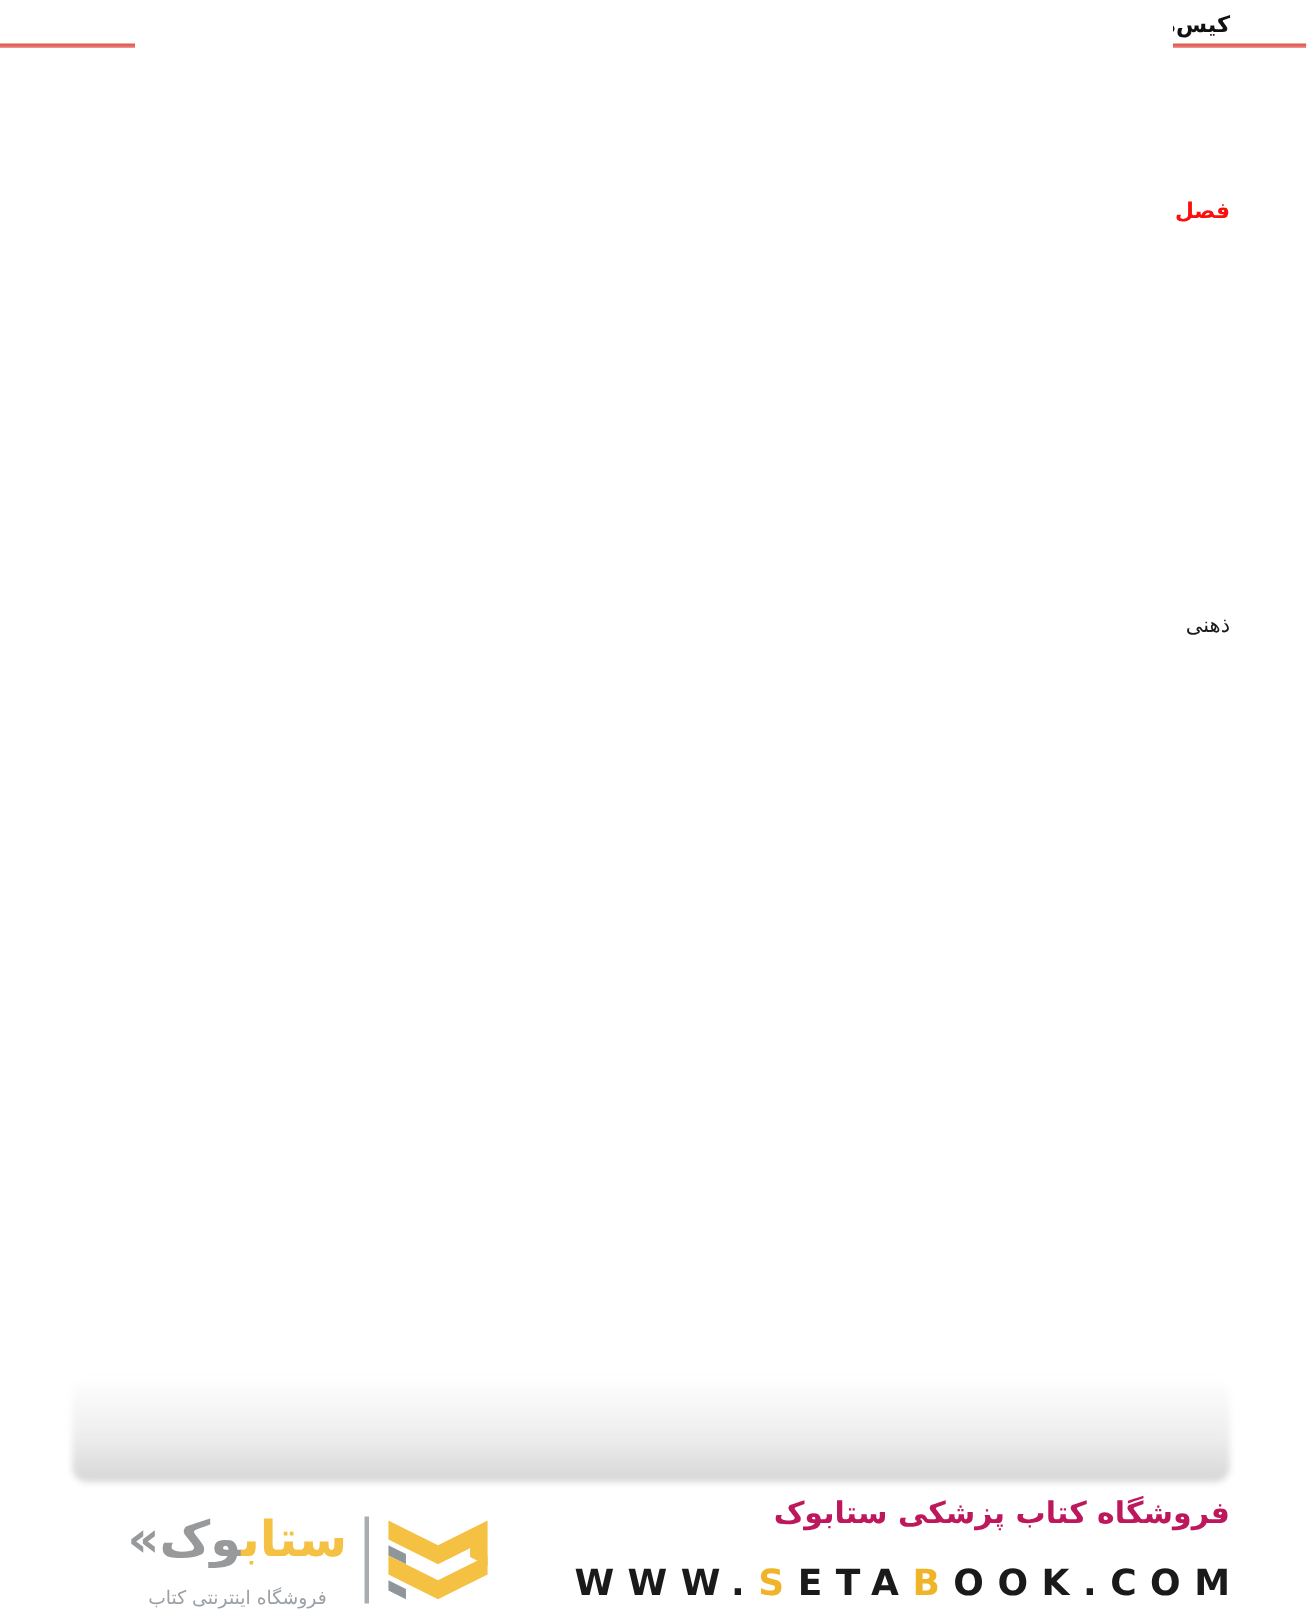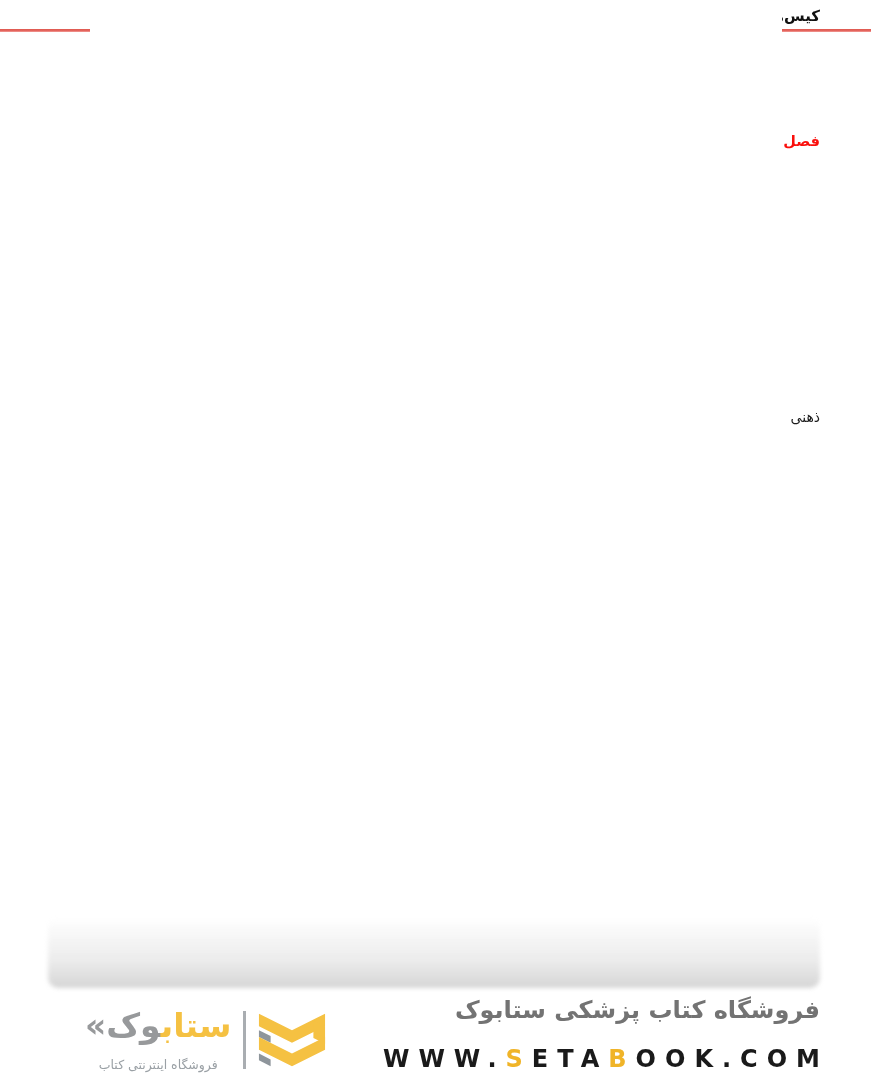--- a/index.html
+++ b/index.html
@@ -32,21 +32,21 @@
   .footer{position:absolute;left:0;right:0;top:995px;height:85px;background:#fff;}
   .footer-logo{position:absolute;left:85px;top:8px;display:flex;align-items:center;gap:11px;}
   .wordmark-col{display:flex;flex-direction:column;align-items:center;}
   .wordmark{font-size:33px;font-weight:bold;direction:rtl;line-height:1.1;}
   .wordmark .wm-yellow{color:#F5C142;}
   .wordmark .wm-gray{color:#97999B;}
   .wordmark .wm-guillemet{color:#97999B;direction:ltr;unicode-bidi:isolate;}
   .tagline{font-size:12.5px;color:#9aa0a5;margin-top:12px;direction:rtl;}
   .logo-divider{width:3px;height:58px;background:#a9adb1;}
   .footer-right{position:absolute;right:51px;top:1px;text-align:right;}
-  .store-title{font-size:24px;font-weight:bold;direction:rtl;color:#737373;}
+  .store-title{font-size:20px;font-weight:bold;direction:rtl;color:#be185d;}
   .website{direction:ltr;font-size:24px;font-weight:bold;letter-spacing:9px;
     margin-right:-9px;margin-top:21px;color:#1a1a1a;white-space:nowrap;}
   .website .gold{color:#F0B428;}
 </style>
 </head>
 <body>
 
 <div class="page">
 
   <div class="page-header">کیس‌های بالینی در دندانپزشکی کودکان</div>

